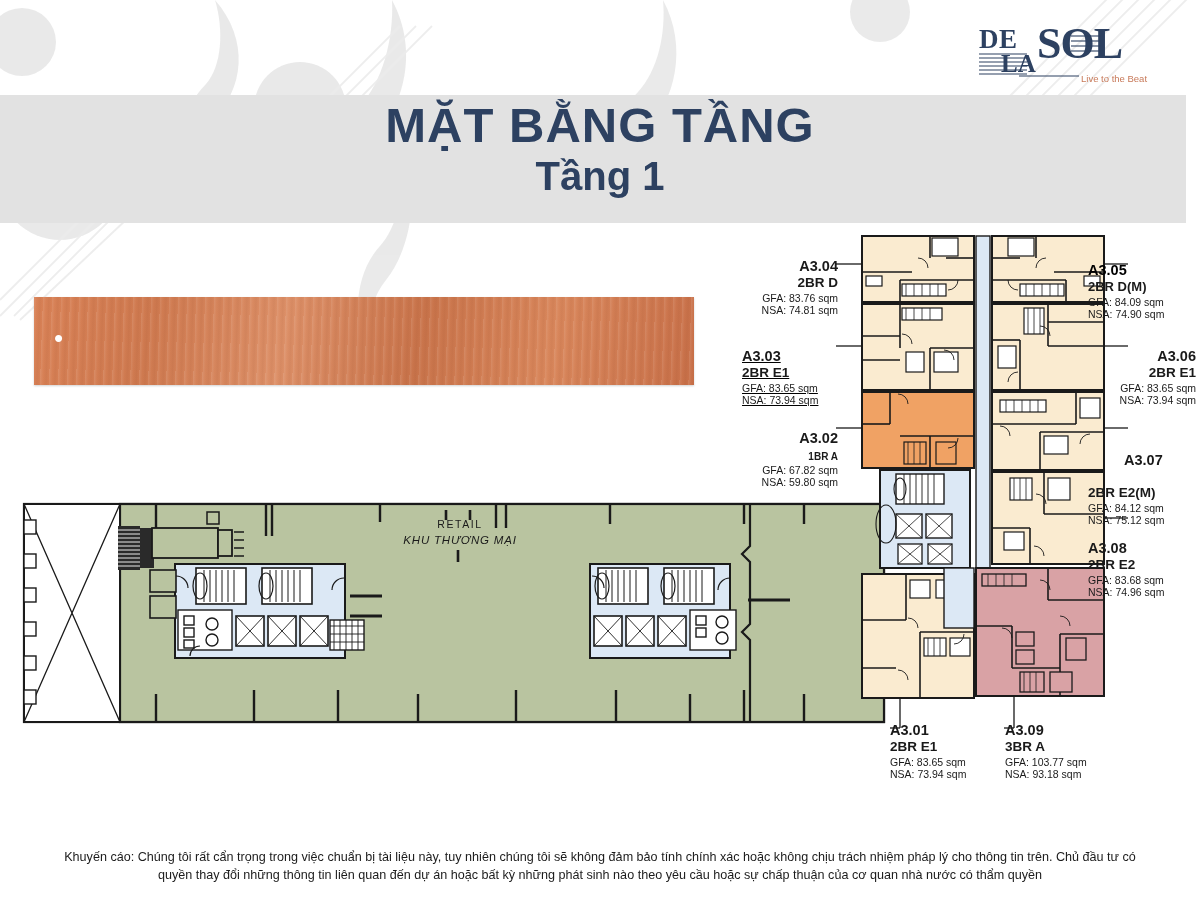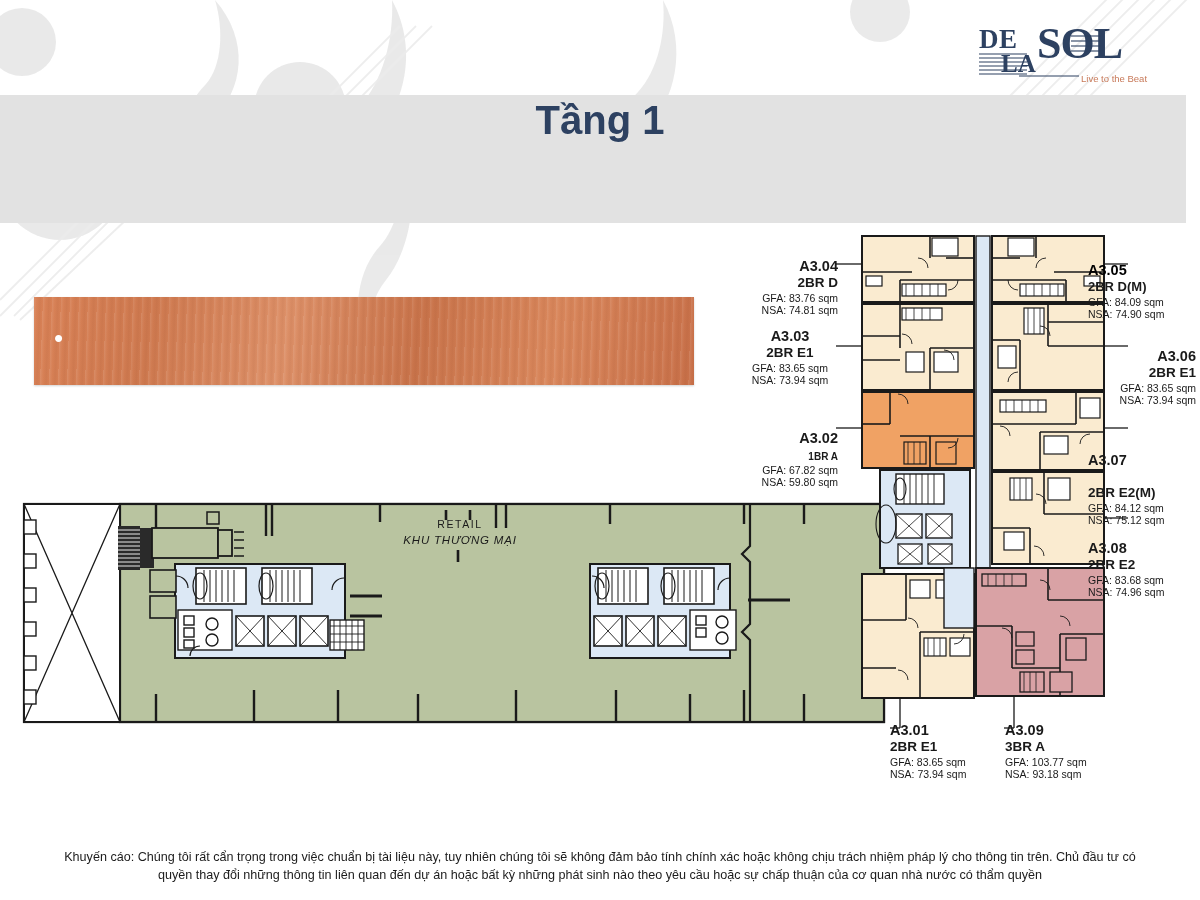--- a/index.html
+++ b/index.html
@@ -108,20 +108,21 @@
     <path d="M96,18 L126,18"></path>
       <path d="M96,23 L126,23"></path>
       <path d="M96,28 L126,28"></path>
     <path d="M96,33 L126,33"></path>
     <path d="M44,58 L104,58"></path>
   </g>
   <text x="106" y="64" font-size="9.5" fill="#c87a5a" font-family="Liberation Sans, sans-serif">Live to the Beat</text>
 </svg>
 
 <div id="title-block">
+  <div id="title-main">MẶT BẰNG TẦNG</div>
   <div id="title-sub">Tầng 1</div>
 </div>
 
 <div id="callout">
   <div id="callout-bullet">•</div>
 </div>
 
 <svg id="plan" viewBox="0 0 1200 590">
 
   <g>
@@ -591,21 +592,21 @@
   </g>
 </svg>
 
 <div class="lbl" style="position:absolute;left:742;top:258px;left:742px;width:96px;text-align:right;z-index:8;">
   <div style="font-size:14.5px;font-weight:bold;color:#1a1a1a;">A3.04</div>
   <div style="font-size:13.5px;font-weight:bold;color:#1a1a1a;margin-top:1px;">2BR D</div>
   <div style="font-size:10.5px;color:#1a1a1a;margin-top:2px;">GFA: 83.76 sqm</div>
   <div style="font-size:10.5px;color:#1a1a1a;">NSA: 74.81 sqm</div>
 </div>
 
-<div class="lbl" style="position:absolute;left:742px;top:328px;width:96px;text-align:center;z-index:8;">
+<div class="lbl" style="position:absolute;left:742px;top:348px;width:96px;text-align:left;z-index:8;text-decoration:underline;">
   <div style="font-size:14.5px;font-weight:bold;color:#1a1a1a;">A3.03</div>
   <div style="font-size:13.5px;font-weight:bold;color:#1a1a1a;margin-top:1px;">2BR E1</div>
   <div style="font-size:10.5px;color:#1a1a1a;margin-top:2px;">GFA: 83.65 sqm</div>
   <div style="font-size:10.5px;color:#1a1a1a;">NSA: 73.94 sqm</div>
 </div>
 
 <div class="lbl" style="position:absolute;left:742px;top:430px;width:96px;text-align:right;z-index:8;">
   <div style="font-size:14.5px;font-weight:bold;color:#1a1a1a;">A3.02</div>
   <div style="font-size:10px;font-weight:bold;color:#1a1a1a;margin-top:5px;">1BR A</div>
   <div style="font-size:10.5px;color:#1a1a1a;margin-top:2px;">GFA: 67.82 sqm</div>
@@ -620,21 +621,21 @@
 </div>
 
 <div class="lbl" style="position:absolute;left:1088px;top:348px;width:108px;text-align:right;z-index:8;">
   <div style="font-size:14.5px;font-weight:bold;color:#1a1a1a;">A3.06</div>
   <div style="font-size:13.5px;font-weight:bold;color:#1a1a1a;margin-top:1px;">2BR E1</div>
   <div style="font-size:10.5px;color:#1a1a1a;margin-top:2px;">GFA: 83.65 sqm</div>
   <div style="font-size:10.5px;color:#1a1a1a;">NSA: 73.94 sqm</div>
 </div>
 
 <div class="lbl" style="position:absolute;left:1088px;top:452px;width:108px;text-align:left;z-index:8;">
-  <div style="font-size:14.5px;font-weight:bold;color:#1a1a1a;">A3.07</div>
+  <div style="font-size:14.5px;font-weight:bold;color:#1a1a1a;margin-left:36px;">A3.07</div>
   <div style="font-size:13.5px;font-weight:bold;color:#1a1a1a;margin-top:17px;">2BR E2(M)</div>
   <div style="font-size:10.5px;color:#1a1a1a;margin-top:2px;">GFA: 84.12 sqm</div>
   <div style="font-size:10.5px;color:#1a1a1a;">NSA: 75.12 sqm</div>
 </div>
 
 <div class="lbl" style="position:absolute;left:1088px;top:540px;width:108px;text-align:left;z-index:8;">
   <div style="font-size:14.5px;font-weight:bold;color:#1a1a1a;">A3.08</div>
   <div style="font-size:13.5px;font-weight:bold;color:#1a1a1a;margin-top:1px;">2BR E2</div>
   <div style="font-size:10.5px;color:#1a1a1a;margin-top:2px;">GFA: 83.68 sqm</div>
   <div style="font-size:10.5px;color:#1a1a1a;">NSA: 74.96 sqm</div>

